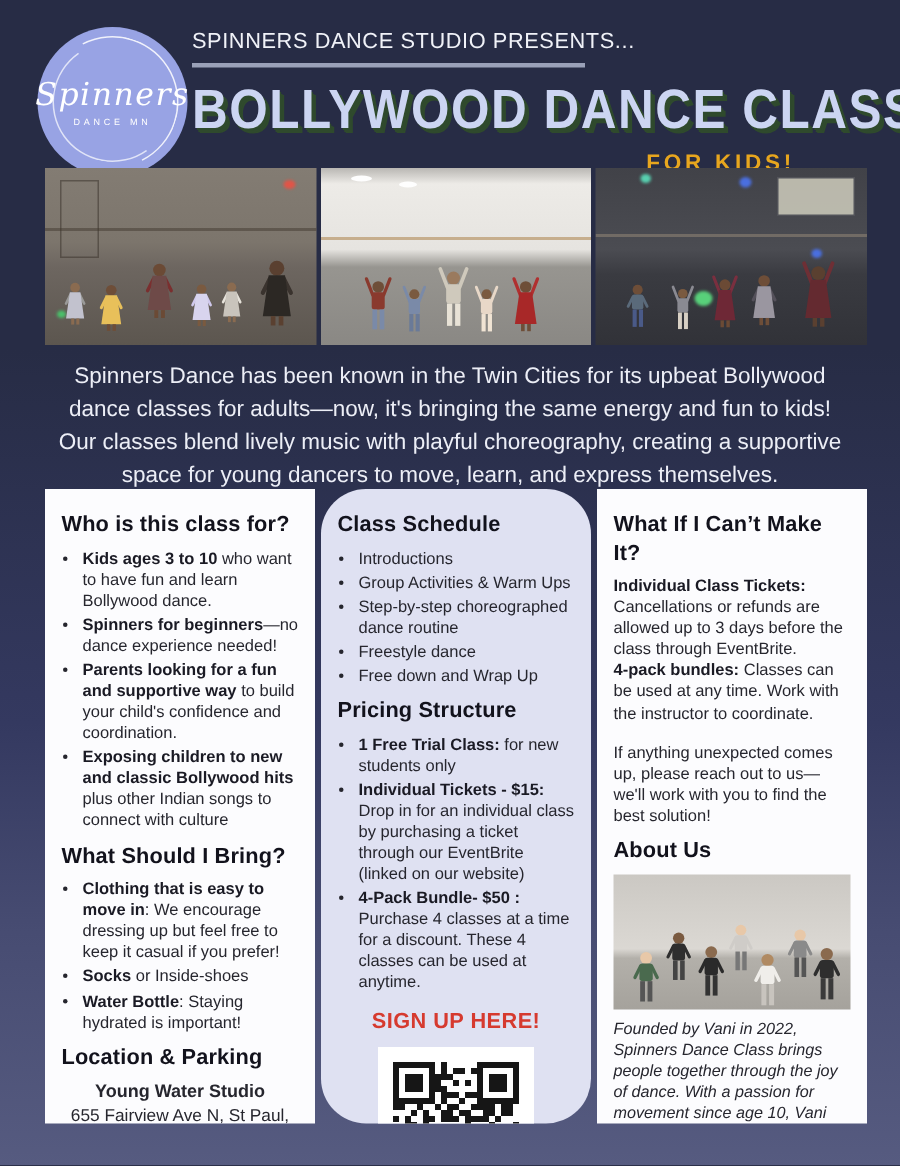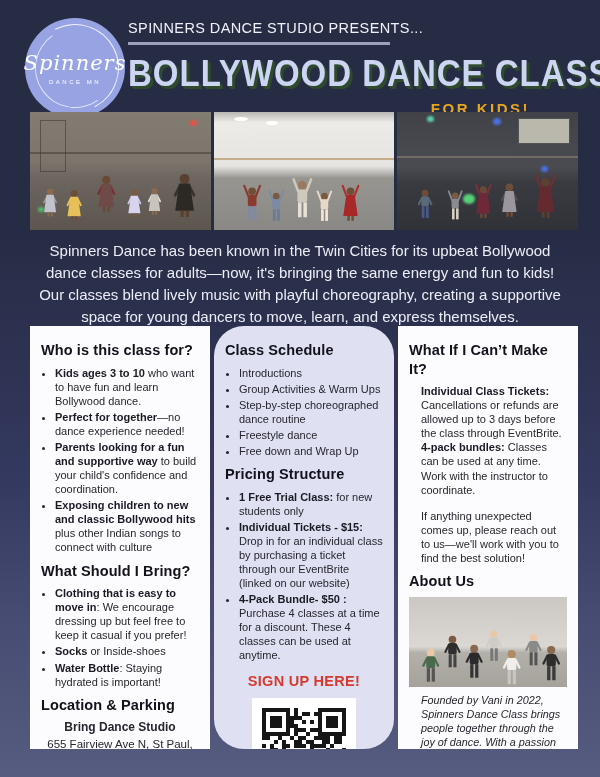--- a/index.html
+++ b/index.html
@@ -61,21 +61,21 @@
   .panel li{margin-bottom:2px;}
   .panel strong{color:#1a1a24;}
   .loc-name{font-weight:bold;font-size:12px;text-align:center;}
   .loc-addr{text-align:center;font-size:11.5px;margin-top:1px;}
   .signup{display:block;text-align:center;color:var(--signup-red);font-weight:bold;
     font-size:14.5px;letter-spacing:.3px;margin:9px 0 8px;text-decoration:none;cursor:pointer;}
   .qr-box{width:104px;height:104px;background:#fff;margin:0 auto;display:grid;place-items:center;}
   .qr-grid{display:grid;grid-template-columns:repeat(21,4px);grid-template-rows:repeat(21,4px);}
   .qr-grid i{display:block;width:4px;height:4px;}
   .qr-grid i.b{background:#161616;}
-  .wi p{margin-bottom:3px;margin-left:12px;}
+  .wi p{margin-bottom:3px;}
   .wi .gap{height:9px;}
   .about-photo{position:relative;width:100%;height:90px;margin:3px 0 6px;overflow:hidden;
     background:linear-gradient(180deg,#cbc8c3 0%,#dbd8d3 55%,#b3b0aa 62%,#a5a29c 100%);}
   .about-photo svg{position:absolute;inset:0;}
   .about-text{font-style:italic;font-size:10.8px;line-height:1.3;margin-top:2px;}
 </style>
 </head>
 <body>
 
 <div class="page">
@@ -248,32 +248,32 @@
   </div>
 
   <div class="intro">Spinners Dance has been known in the Twin Cities for its upbeat Bollywood dance classes for adults—now, it's bringing the same energy and fun to kids! Our classes blend lively music with playful choreography, creating a supportive space for young dancers to move, learn, and express themselves.</div>
 
   <div class="columns">
 
     <div class="panel white">
       <h3>Who is this class for?</h3>
       <ul>
           <li><strong>Kids ages 3 to 10</strong> who want to have fun and learn Bollywood dance.</li>
-          <li><strong>Perfect for together</strong>—no dance experience needed!</li>
+          <li><strong>Spinners for beginners</strong>—no dance experience needed!</li>
           <li><strong>Parents looking for a fun and supportive way</strong> to build your child's confidence and coordination.</li>
           <li><strong>Exposing children to new and classic Bollywood hits</strong> plus other Indian songs to connect with culture</li>
         </ul>
       <h3>What Should I Bring?</h3>
       <ul>
           <li><strong>Clothing that is easy to move in</strong>: We encourage dressing up but feel free to keep it casual if you prefer!</li>
           <li><strong>Socks</strong> or Inside-shoes</li>
           <li><strong>Water Bottle</strong>: Staying hydrated is important!</li>
         </ul>
       <h3>Location &amp; Parking</h3>
-      <div class="loc-name">Bring Dance Studio</div>
+      <div class="loc-name">Young Water Studio</div>
       <div class="loc-addr">655 Fairview Ave N, St Paul, MN 55104</div>
 
     </div>
 
     <div class="panel lav">
       <h3>Class Schedule</h3>
       <ul>
           <li>Introductions</li>
           <li>Group Activities &amp; Warm Ups</li>
           <li>Step-by-step choreographed dance routine</li>

